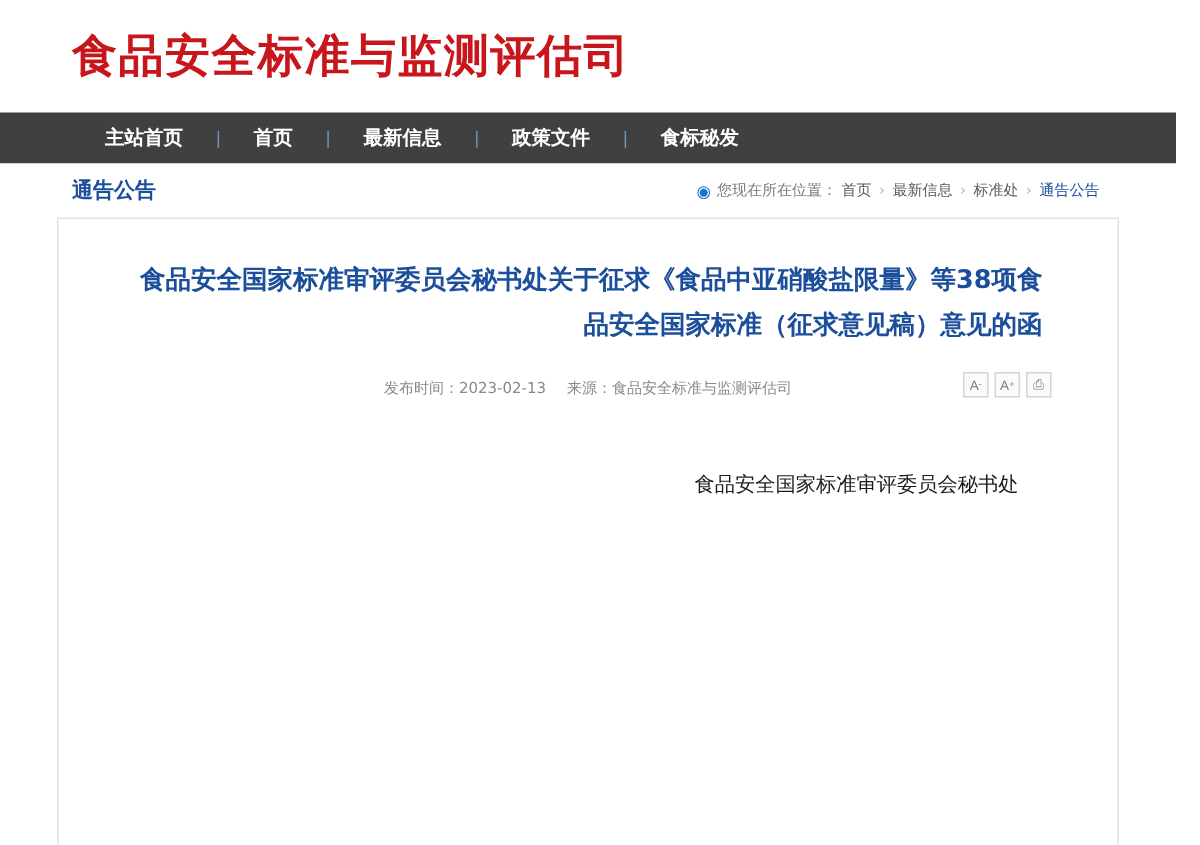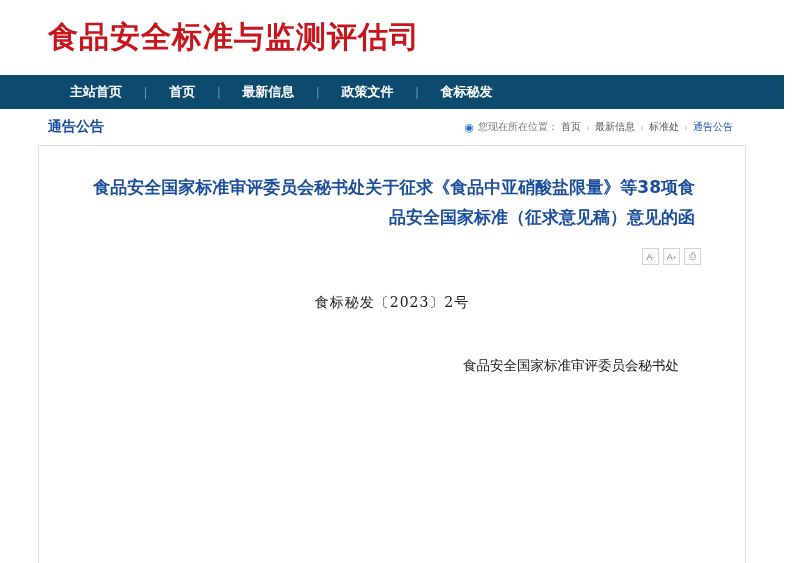--- a/index.html
+++ b/index.html
@@ -30,21 +30,21 @@
   }
   .site-title {
     color: #c8161d;
     font-size: 30px;
     font-weight: bold;
     letter-spacing: 1px;
     font-family: "DejaVu Sans", "Liberation Sans", sans-serif;
   }
   
   .nav-bar {
-    background: #0c4a6e;
+    background: #404040;
     height: 34px;
     display: flex;
     align-items: center;
     padding-left: 48px;
     box-sizing: border-box;
   }
   .nav-item {
     color: #ffffff;
     font-size: 13px;
     font-weight: bold;
@@ -255,36 +255,38 @@
       <span class="sep">›</span>
       <a class="current">通告公告</a>
     </div>
   </div>
 
   <div class="card">
 
     <div class="article-title">食品安全国家标准审评委员会秘书处关于征求《食品中亚硝酸盐限量》等38项食品安全国家标准（征求意见稿）意见的函</div>
 
     <div class="meta-row">
+      <div class="meta-text">
+        <span>发布时间：</span><span>2023-02-13</span><span class="gap"></span><span>来源：</span><span>食品安全标准与监测评估司</span>
+      </div>
       <div class="meta-tools">
         <div class="tool-btn">
           <span>A</span>
             <span class="sup">-</span>
         </div>
         <div class="tool-btn">
           <span>A</span>
             <span class="sup">+</span>
         </div>
         <div class="tool-btn">
           <span>⎙</span>
         </div>
       </div>
     </div>
 
-    <div class="doc-number">食标秘发〔2023〕2号</div>
 
 
 
 
     <div class="signature">
       <div>食品安全国家标准审评委员会秘书处</div>
 
     </div>
 
   </div>

